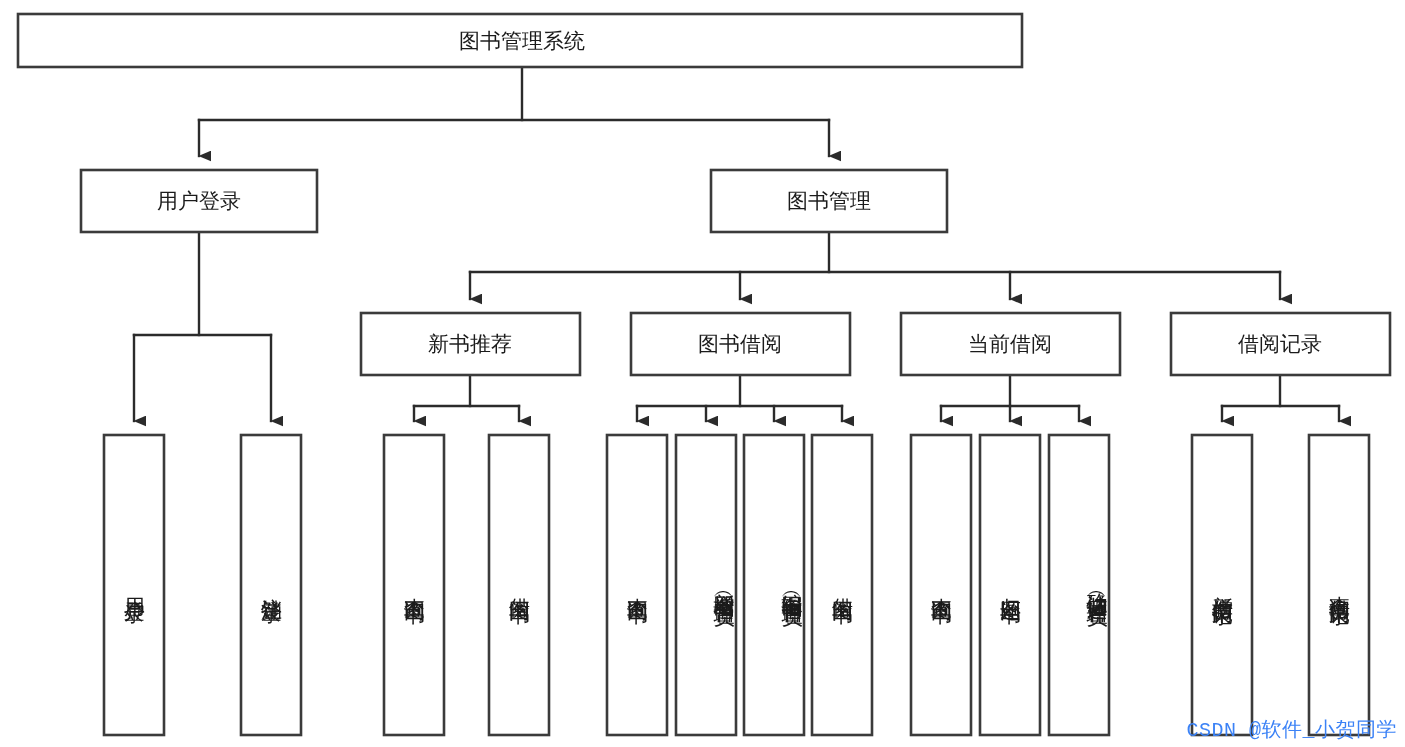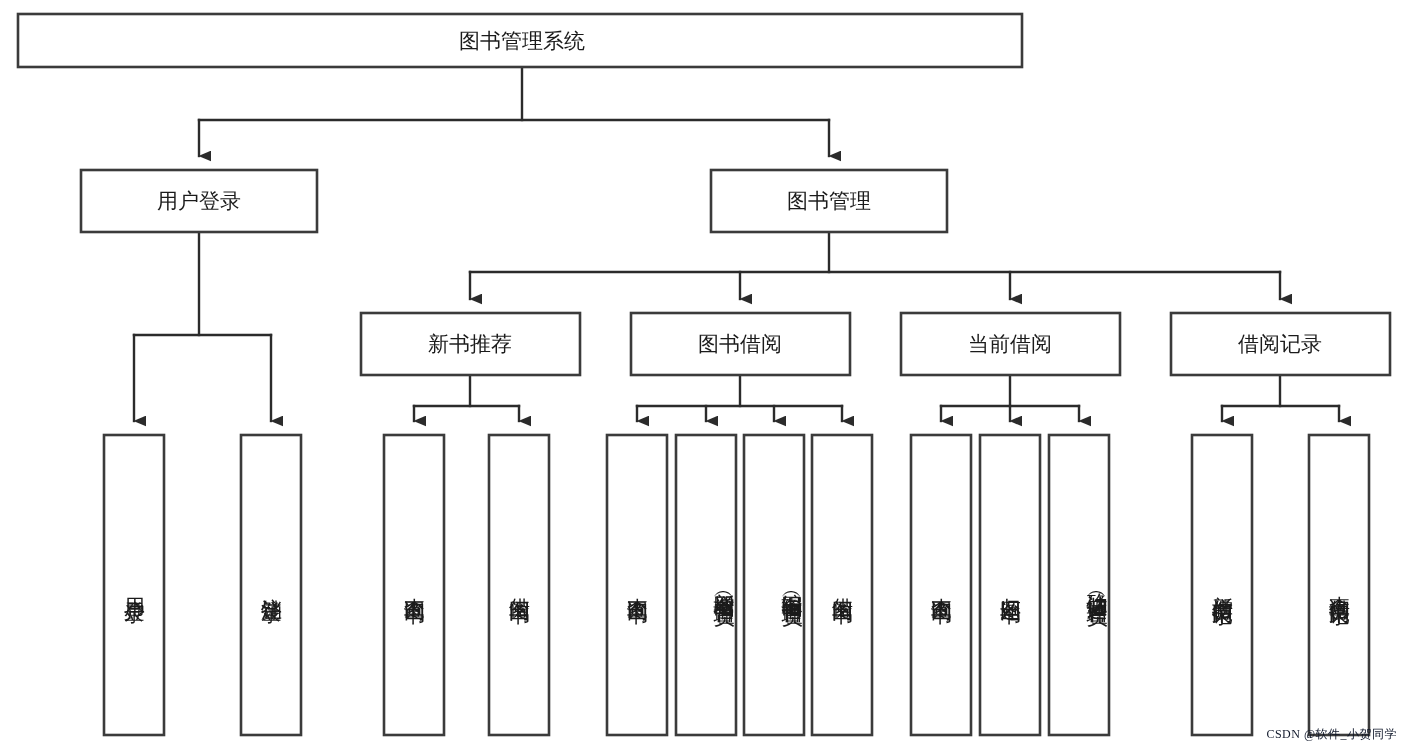--- a/index.html
+++ b/index.html
@@ -61,23 +61,23 @@
     line-height: 1.18;
     letter-spacing: 2px;
     color: #1b1b1b;
     white-space: nowrap;
     pointer-events: none;
   }
   .watermark {
     position: absolute;
     right: 8px;
     bottom: 4px;
-    font-family: Liberation Serif, serif;
-    font-size: 12px;
-    color: #0f172a;
+    font-family: Liberation Mono, monospace;
+    font-size: 20px;
+    color: #3b82f6;
     letter-spacing: 0.5px;
     white-space: nowrap;
   }
 </style>
 </head>
 <body>
 
 <div id="diagram-root">
 
   <svg class="diagram-canvas" viewBox="0 0 1405 747">

